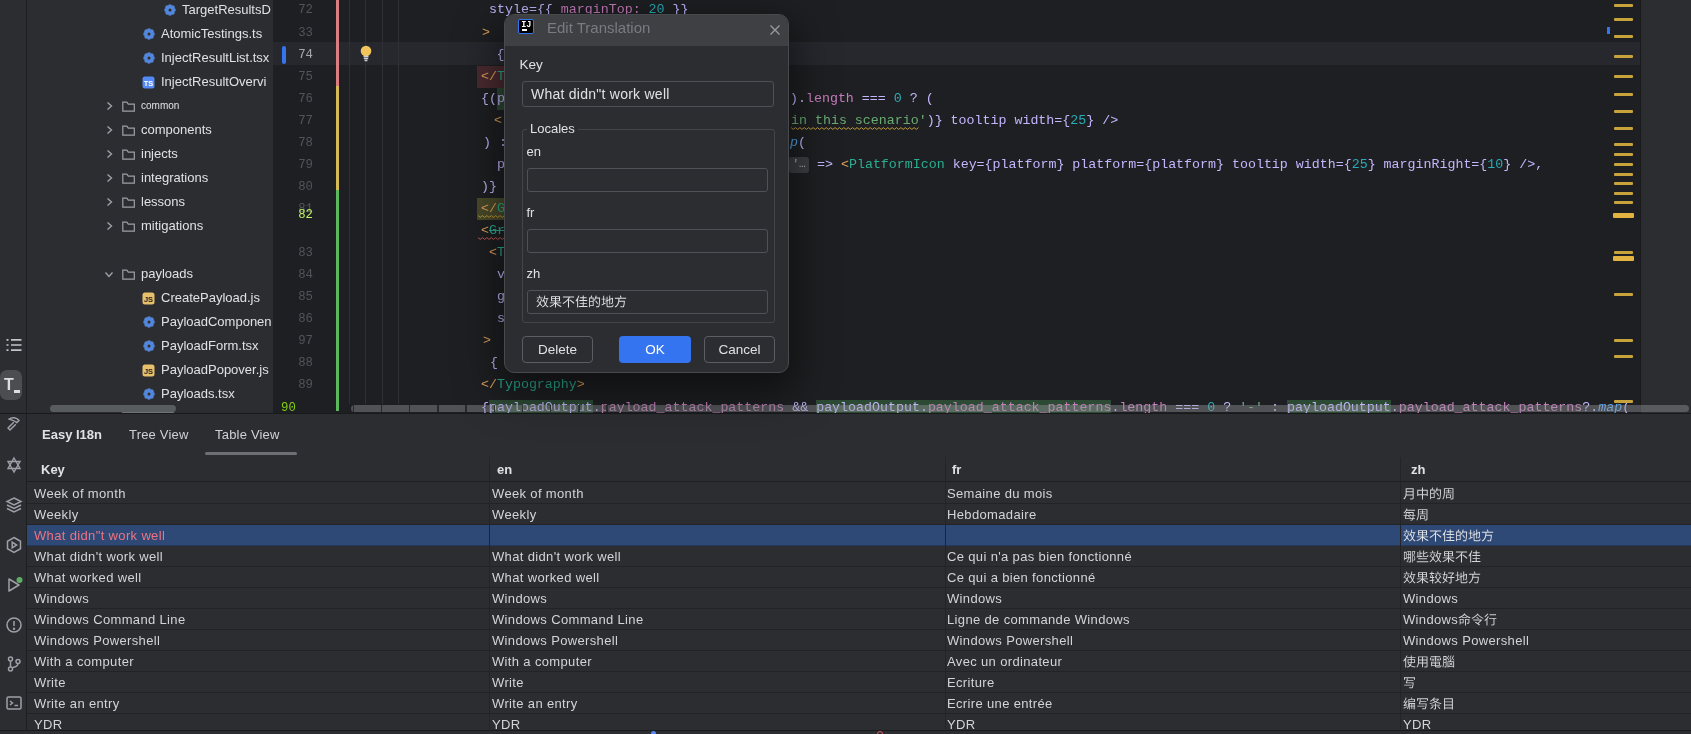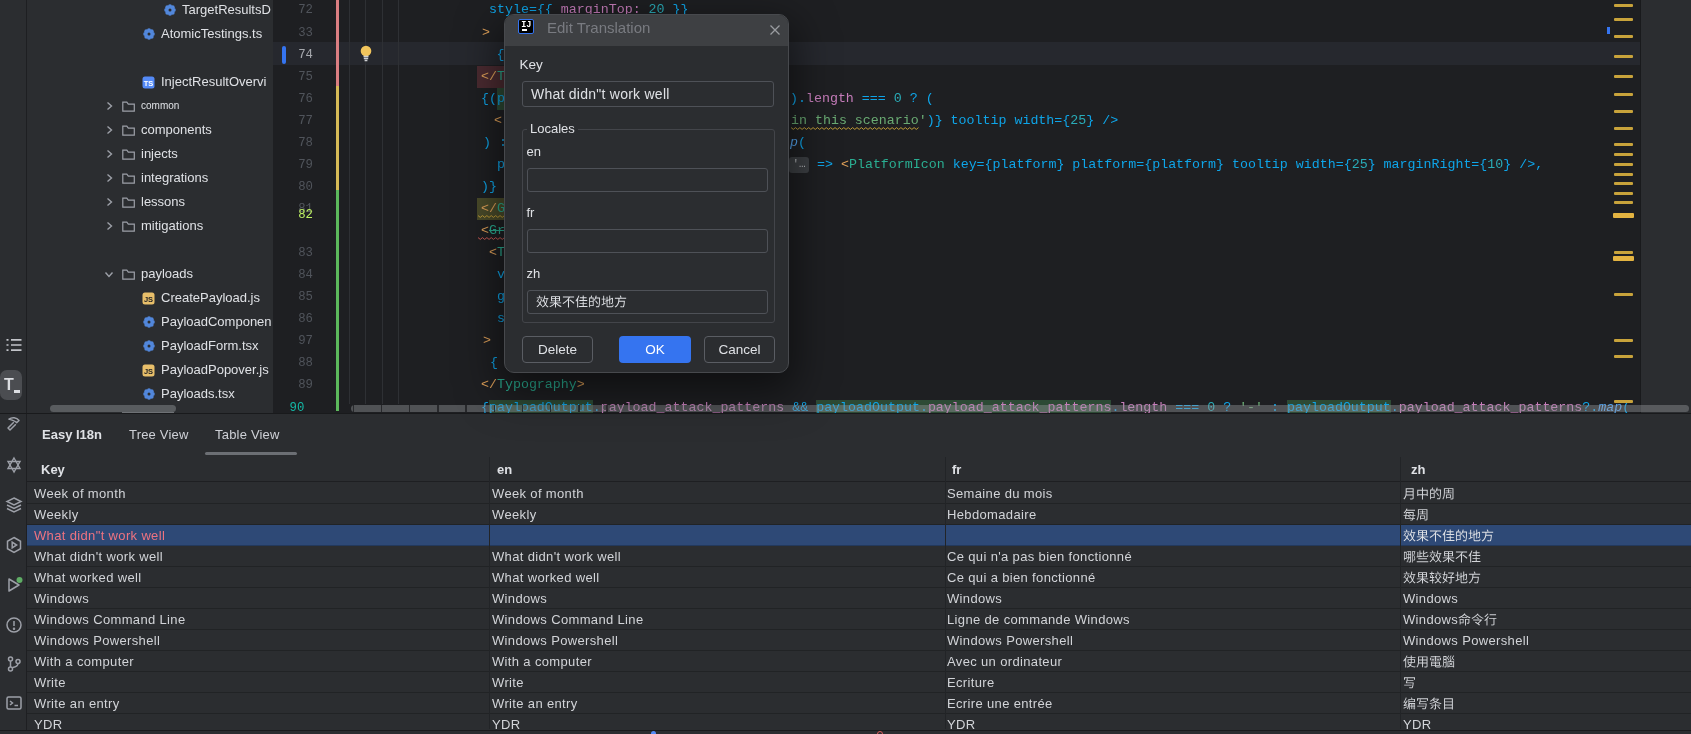--- a/index.html
+++ b/index.html
@@ -1,19 +1,19 @@
 <!DOCTYPE html>
 <html><head><meta charset="utf-8">
 <style>
 *{margin:0;padding:0;box-sizing:border-box}
 html,body{width:1691px;height:734px;background:#1E1F22;overflow:hidden;
  font-family:"Liberation Sans",sans-serif;position:relative}
 .a{position:absolute}
 .mono{font-family:"Liberation Mono",monospace;font-size:13.3px;line-height:22.06px;white-space:pre}
-.w{color:#0ea5e9}.y{color:#E0A159}.t{color:#2AAE92}.p{color:#C77DBB}.n{color:#2AACB8}
+.w{color:#c4b5fd}.y{color:#E0A159}.t{color:#2AAE92}.p{color:#C77DBB}.n{color:#2AACB8}
 .s{color:#6AAB73}.f{color:#56A8F5;font-style:italic}
 .gbg{background:#2D4A35}
 .cj{display:inline-block;fill:currentColor}
 .a>svg:not(.cj){display:block}
 .lbl{font-size:13.5px;color:#DFE1E5}
 .cell{position:absolute;font-size:13px;letter-spacing:0.35px;color:#D2D4D8;white-space:nowrap;line-height:21px;height:21px}
 </style></head><body>
 
 <svg width="0" height="0" style="position:absolute">
     <defs>
@@ -190,20 +190,37 @@
           <circle cx="4.31" cy="9.69" r="2.0" fill="#5287DB"></circle>
           <circle cx="3.20" cy="7.00" r="2.0" fill="#5287DB"></circle>
           <circle cx="4.31" cy="4.31" r="2.0" fill="#5287DB"></circle>
           <circle cx="7.00" cy="3.20" r="2.0" fill="#5287DB"></circle>
           <circle cx="9.69" cy="4.31" r="2.0" fill="#5287DB"></circle>
           <circle cx="7" cy="7" r="3.6" fill="#5287DB"></circle>
           <circle cx="7" cy="7" r="1.5" fill="#2B2D30"></circle>
         </svg>
       </div>
       <div class="a" style="left:134px;top:0;height:22px;line-height:22px;font-size:13px;color:#DFE1E5;white-space:nowrap">AtomicTestings.ts</div>
+    </div>
+<div class="a" style="left:0;top:47px;width:246px;height:22px">
+      <div class="a" style="left:115px;top:4px">
+        <svg width="14" height="14" viewBox="0 0 14 14">
+          <circle cx="10.80" cy="7.00" r="2.0" fill="#5287DB"></circle>
+          <circle cx="9.69" cy="9.69" r="2.0" fill="#5287DB"></circle>
+          <circle cx="7.00" cy="10.80" r="2.0" fill="#5287DB"></circle>
+          <circle cx="4.31" cy="9.69" r="2.0" fill="#5287DB"></circle>
+          <circle cx="3.20" cy="7.00" r="2.0" fill="#5287DB"></circle>
+          <circle cx="4.31" cy="4.31" r="2.0" fill="#5287DB"></circle>
+          <circle cx="7.00" cy="3.20" r="2.0" fill="#5287DB"></circle>
+          <circle cx="9.69" cy="4.31" r="2.0" fill="#5287DB"></circle>
+          <circle cx="7" cy="7" r="3.6" fill="#5287DB"></circle>
+          <circle cx="7" cy="7" r="1.5" fill="#2B2D30"></circle>
+        </svg>
+      </div>
+      <div class="a" style="left:134px;top:0;height:22px;line-height:22px;font-size:13px;color:#DFE1E5;white-space:nowrap">InjectResultList.tsx</div>
     </div>
 <div class="a" style="left:0;top:71px;width:246px;height:22px">
       <div class="a" style="left:115px;top:4.5px">
         <svg width="13" height="13" viewBox="0 0 13 13">
           <rect x="0.5" y="0.5" width="12" height="12" rx="2.5" fill="#548AF7"></rect>
           <text x="6.5" y="9.8" font-family="Liberation Sans" font-size="7.5" font-weight="bold" fill="#fff" text-anchor="middle">TS</text>
         </svg>
       </div>
       <div class="a" style="left:134px;top:0;height:22px;line-height:22px;font-size:13px;color:#DFE1E5;white-space:nowrap">InjectResultOvervi</div>
     </div>
@@ -387,21 +404,21 @@
 <div class="a mono" style="left:8px;top:175.95px;width:32px;text-align:right;font-size:12.3px;line-height:22.06px;color:#50545B">80</div>
 <div class="a mono" style="left:8px;top:198.01px;width:32px;text-align:right;font-size:12.3px;line-height:22.06px;color:#50545B">81</div>
 <div class="a mono" style="left:8px;top:204px;width:32px;text-align:right;font-size:12.3px;line-height:22.06px;color:#bef264">82</div>
 <div class="a mono" style="left:8px;top:242.13px;width:32px;text-align:right;font-size:12.3px;line-height:22.06px;color:#50545B">83</div>
 <div class="a mono" style="left:8px;top:264.19px;width:32px;text-align:right;font-size:12.3px;line-height:22.06px;color:#50545B">84</div>
 <div class="a mono" style="left:8px;top:286.25px;width:32px;text-align:right;font-size:12.3px;line-height:22.06px;color:#50545B">85</div>
 <div class="a mono" style="left:8px;top:308.31px;width:32px;text-align:right;font-size:12.3px;line-height:22.06px;color:#50545B">86</div>
 <div class="a mono" style="left:8px;top:330.37px;width:32px;text-align:right;font-size:12.3px;line-height:22.06px;color:#50545B">97</div>
 <div class="a mono" style="left:8px;top:352.43px;width:32px;text-align:right;font-size:12.3px;line-height:22.06px;color:#50545B">88</div>
 <div class="a mono" style="left:8px;top:374.49px;width:32px;text-align:right;font-size:12.3px;line-height:22.06px;color:#50545B">89</div>
-<div class="a mono" style="left:8px;top:396.55px;width:32px;text-align:center;font-size:12.3px;line-height:22.06px;color:#14b8a6">90</div>
+<div class="a mono" style="left:8px;top:396.55px;width:32px;text-align:left;font-size:12.3px;line-height:22.06px;color:#84cc16">90</div>
 <div class="a" style="left:8.5px;top:46px;width:4px;height:17.5px;border-radius:2px;background:#3574F0"></div>
 <div class="a" style="left:62.5px;top:0;width:3px;height:85.5px;background:#DB7E82"></div>
 <div class="a" style="left:62.5px;top:85.5px;width:3px;height:104.5px;background:#D6BA56"></div>
 <div class="a" style="left:62.5px;top:190px;width:3px;height:221px;background:#5CB85C"></div>
 <div class="a" style="left:86px;top:44px">
       <svg width="14" height="19" viewBox="0 0 14 19">
         <circle cx="7" cy="7" r="5.3" fill="#F2C55C"></circle>
         <path d="M4.5 12.5h5M4.8 14.5h4.4M5.6 16.5h2.8" stroke="#CDCFD3" stroke-width="1.3" fill="none"></path>
       </svg>
     </div>

